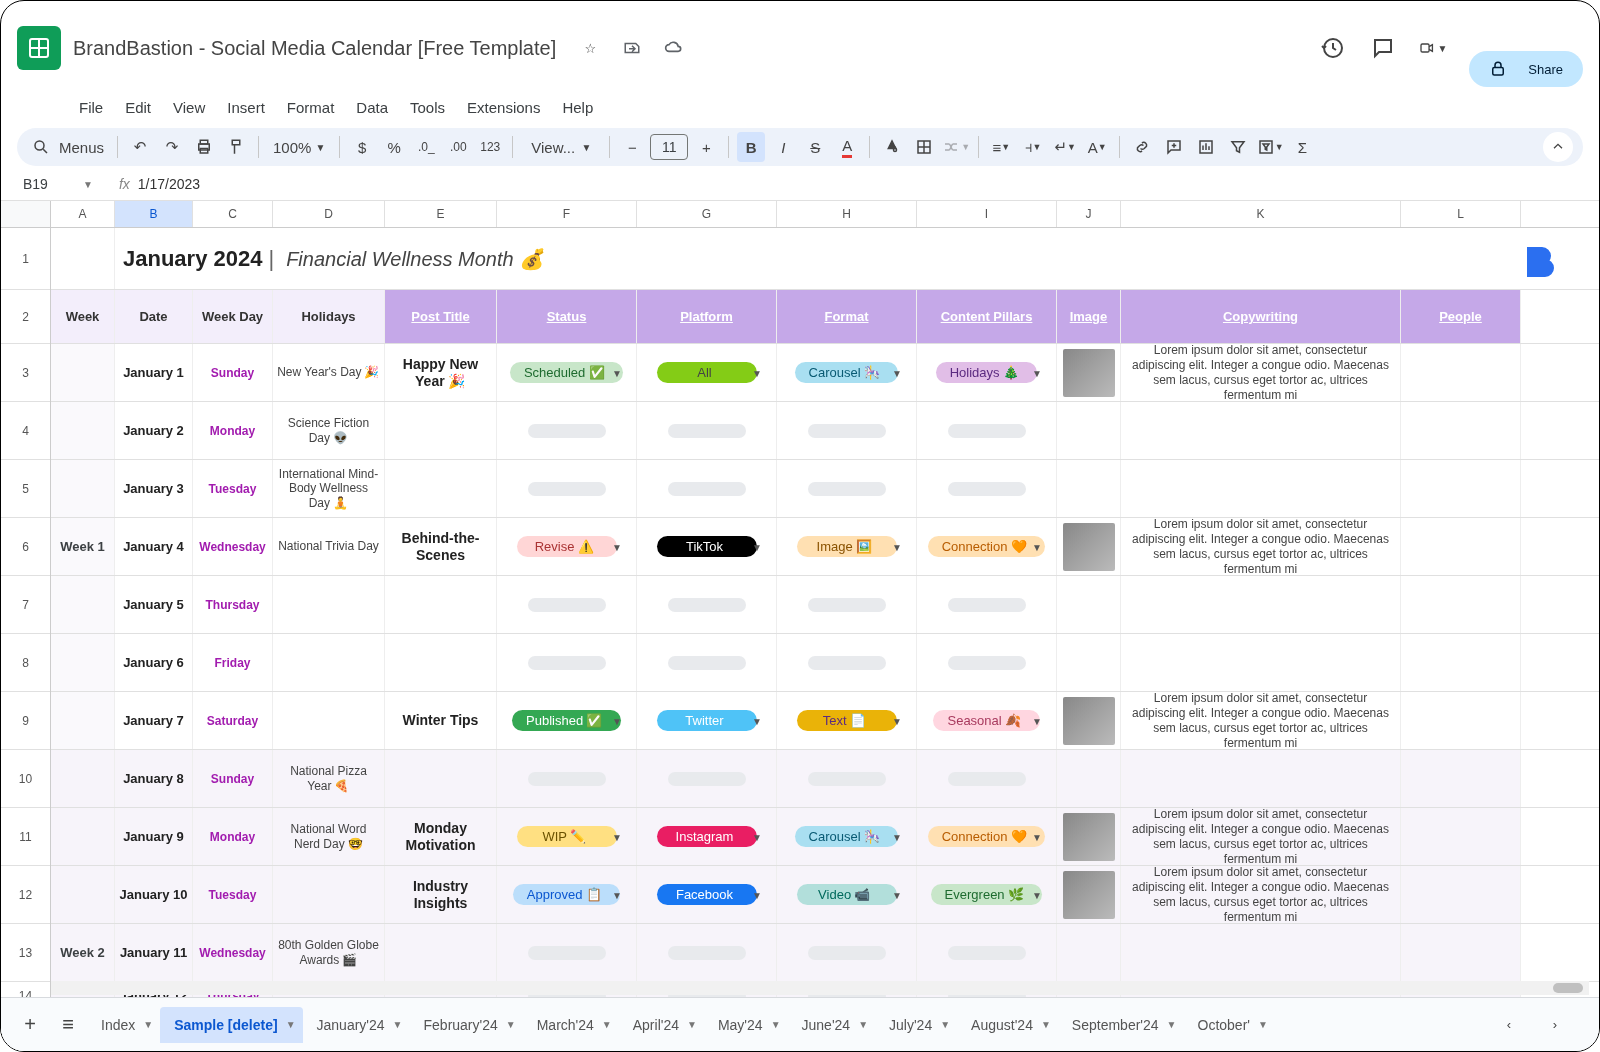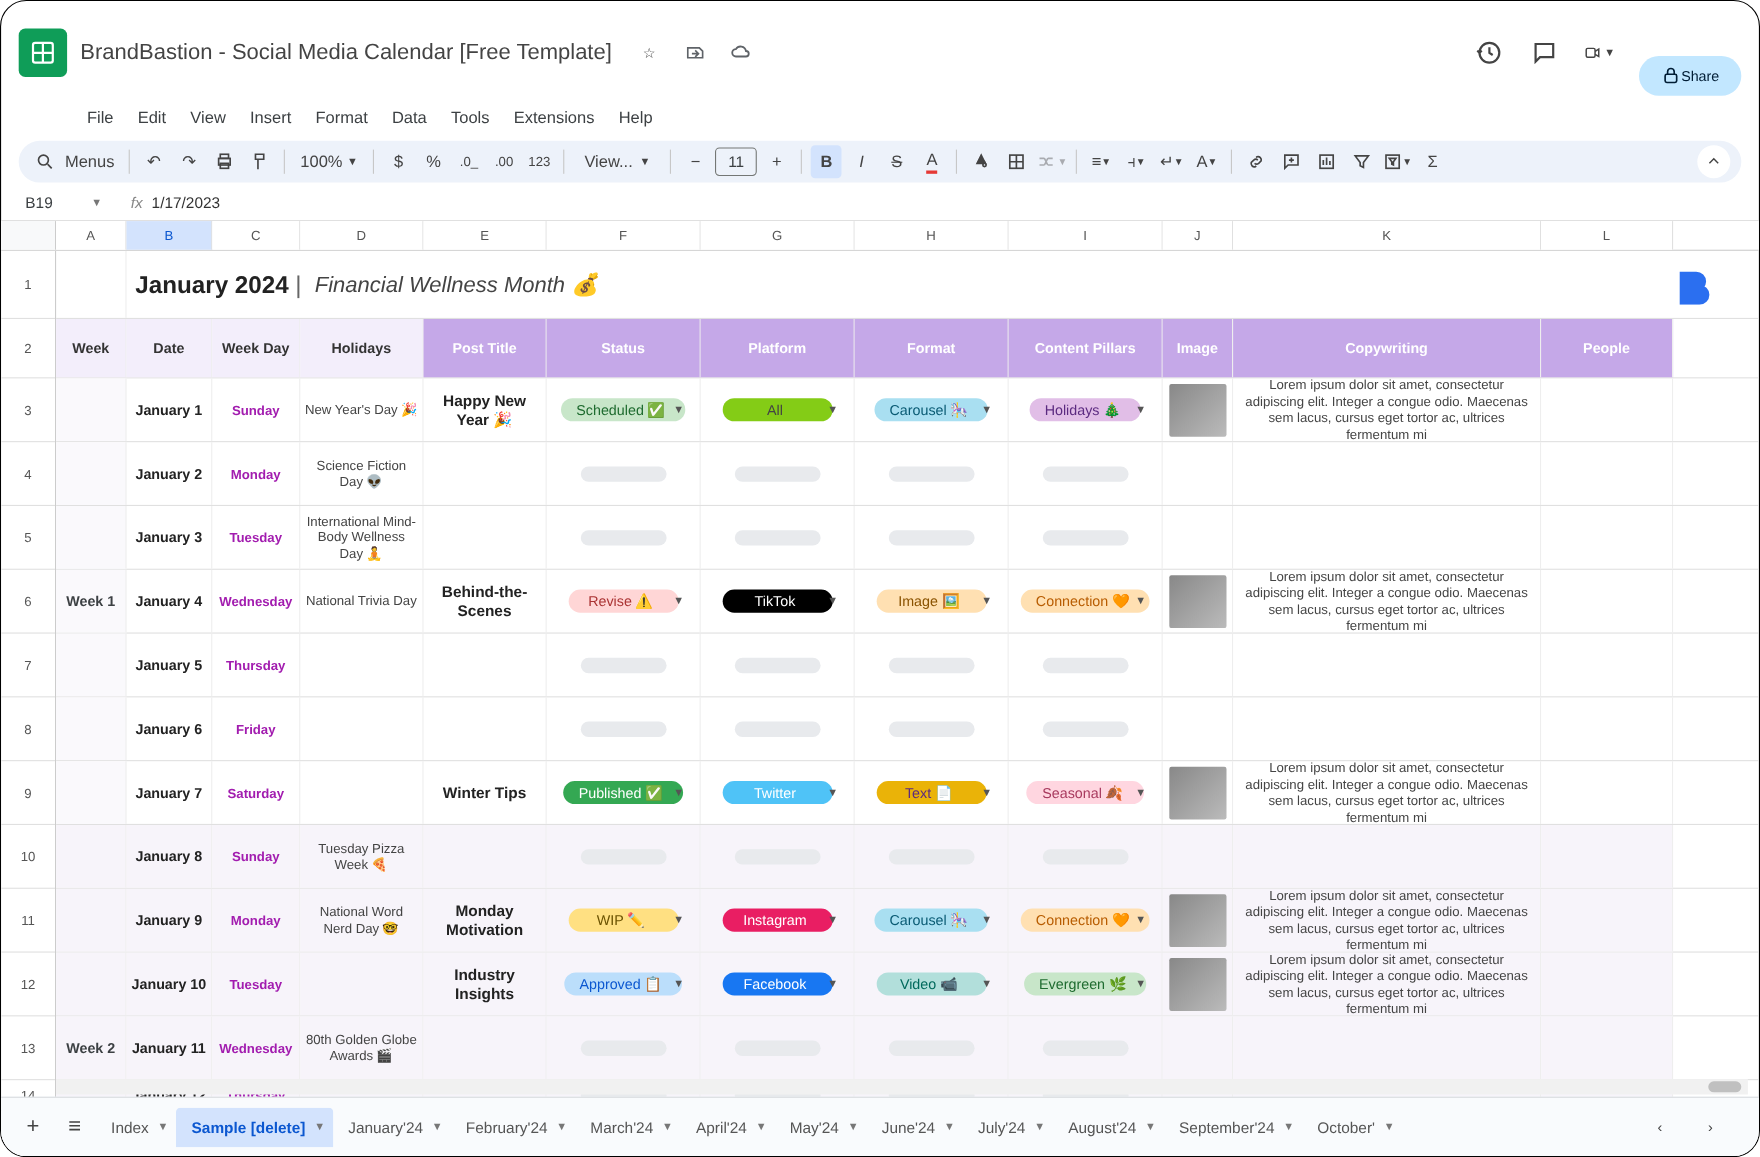--- a/index.html
+++ b/index.html
@@ -6,21 +6,21 @@
 body { font-family: Arial, sans-serif; font-size: 13px; color: #3c4043; background: #fff; overflow: hidden; }
 .window { width: 1600px; height: 1052px; border-radius: 24px; background: #fff; position: relative; overflow: hidden; border: 1px solid #000; }
 
 
 .titlebar { display: flex; align-items: center; padding: 8px 16px; gap: 12px; }
 .app-icon { width: 44px; height: 44px; background: #0f9d58; border-radius: 6px; display: flex; align-items: center; justify-content: center; color: #fff; font-size: 18px; }
 .doc-title { font-size: 20px; color: #444; }
 .title-icons { display: flex; gap: 14px; margin-left: 8px; color: #5f6368; }
 .title-right { margin-left: auto; display: flex; gap: 22px; align-items: center; }
 .icon-btn { width: 28px; height: 28px; display:flex; align-items:center; justify-content:center; cursor:pointer; color:#444;}
-.share-btn { background: #c2e7ff; padding: 9px 20px; border-radius: 40px; display:flex; align-items:center; gap:0; font-weight:500; color:#001d35;margin-top:42px;}
+.share-btn { background: #c2e7ff; padding: 9px 20px; border-radius: 40px; display:flex; align-items:center; gap:21px; font-weight:500; color:#001d35;margin-top:42px;}
 
 
 .menubar { display:flex; gap: 2px; padding: 0 32px 4px 68px; font-size:15px; }
 .menu-item { padding: 4px 10px; border-radius: 4px; cursor:pointer; }
 
 
 .toolbar { display:flex; align-items:center; gap:4px; margin: 4px 16px; padding: 4px 10px; background:#edf2fa; border-radius: 40px; }
 .tbtn { min-width:28px; height:30px; display:flex; align-items:center; justify-content:center; cursor:pointer; border-radius:4px; font-size:15px; color:#444;}
 .tbtn.small { font-size:12px; }
 .tsep { width:1px; height:22px; background:#c7c7c7; margin:0 4px;}
@@ -60,21 +60,21 @@
 .cF{width:140px} .cG{width:140px} .cH{width:140px} .cI{width:140px} .cJ{width:64px}
 .cK{width:280px} .cL{width:120px}
 
 
 .title-cell { justify-content:flex-start; font-size:22px; font-weight:700; color:#222; border-right:none; padding-left:8px;}
 .title-sub { font-weight:400; font-style:italic; color:#444; font-size:20px; margin-left:6px;}
 .logo-cell { font-size:36px; color:#1a73e8; font-weight:bold;}
 
 
 .hdr-cell-plain { background:#f3eefb; font-weight:600; color:#333;}
-.hdr-cell-purple { background:#c5a8e8; color:#fff; font-weight:600;}
+.hdr-cell-purple { background:#c5a8e8; color:#fff; font-weight:600;text-decoration:underline;}
 
 
 .week-cell { font-weight:600; background:#faf9fc;}
 .date-cell { font-weight:700; color:#222;}
 .weekday-cell { font-size:12px; color:#a21caf;font-weight:bold;}
 .holiday-cell { font-size:12px; line-height:1.2; color:#444;}
 .post-title { font-weight:700; color:#222; font-size:14px; line-height:1.15;}
 .copy-cell { font-size:12px; line-height:1.25; color:#444; text-align:center; padding:4px 8px;}
 
 
@@ -551,21 +551,21 @@
    <div class="cell cJ">
               <div class="img-ph"></div>
             </div>
    <div class="cell cK copy-cell">Lorem ipsum dolor sit amet, consectetur adipiscing elit. Integer a congue odio. Maecenas sem lacus, cursus eget tortor ac, ultrices fermentum mi</div>
    <div class="cell cL"></div>
   </div>
           <div class="row wk2" style="height:58px">
    <div class="cell cA week-cell"></div>
    <div class="cell cB date-cell">January 8</div>
    <div class="cell cC weekday-cell">Sunday</div>
-   <div class="cell cD holiday-cell">Tuesday Pizza Week 🍕</div>
+   <div class="cell cD holiday-cell">National Pizza Year 🍕</div>
    <div class="cell cE post-title"></div>
    <div class="cell cF">
               <div class="pill-empty"></div>
             </div>
    <div class="cell cG">
               <div class="pill-empty"></div>
             </div>
    <div class="cell cH">
               <div class="pill-empty"></div>
             </div>

